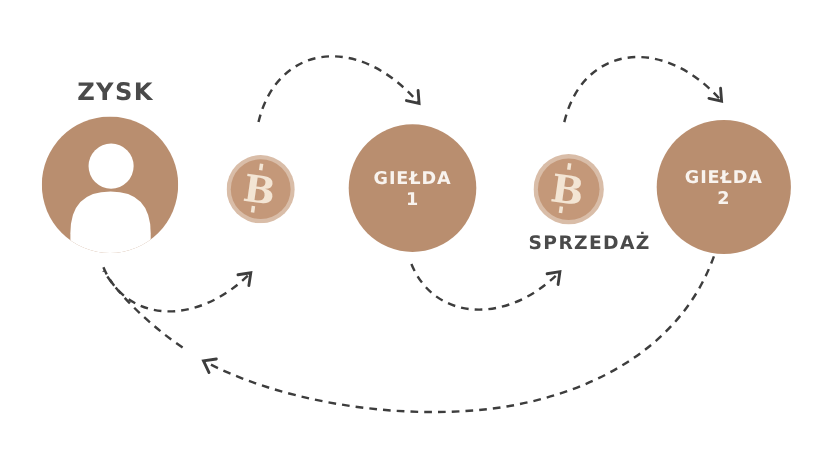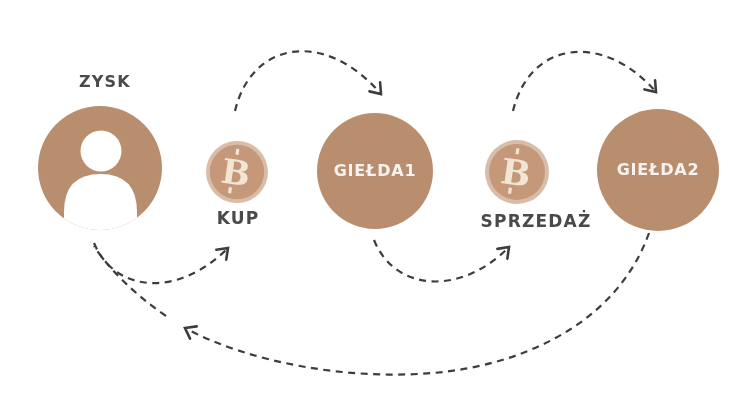--- a/index.html
+++ b/index.html
@@ -5,25 +5,25 @@
   html,body{margin:0;padding:0;background:#ffffff;}
   .canvas{
     position:relative;width:750px;height:419px;background:#ffffff;
     overflow:hidden;font-family:"DejaVu Sans","Liberation Sans",sans-serif;
   }
   .abs{position:absolute;}
   .node-label{
     position:absolute;text-align:center;font-weight:bold;color:#4a4a4a;
     letter-spacing:1.2px;
   }
-  .label-lg{font-size:16px;}
+  .label-lg{font-size:22px;}
   .label-md{font-size:17px;}
   .exchange-circle{
     position:absolute;border-radius:50%;background:#b98e6f;
-    display:flex;flex-direction:row;align-items:center;justify-content:center;
+    display:flex;flex-direction:column;align-items:center;justify-content:center;
     color:#f8f3ee;font-weight:bold;font-size:16px;letter-spacing:0.8px;
     line-height:1.2;text-align:center;
   }
   .coin{position:absolute;}
   svg{display:block;}
   .arrow-layer{position:absolute;left:0;top:0;pointer-events:none;}
 </style>
 </head>
 <body>
 
@@ -64,21 +64,20 @@
     <svg width="62" height="62" viewBox="0 0 62 62">
       <circle cx="31" cy="31" r="31" fill="#d9bda8"></circle>
       <circle cx="31" cy="31" r="27.2" fill="#c49879"></circle>
       <g transform="rotate(8 31 31)">
         <text x="30" y="43.5" text-anchor="middle" font-family="'DejaVu Serif',serif" font-size="34" font-weight="bold" fill="#f3e5d4">B</text>
         <rect x="27" y="8" width="3.2" height="6" fill="#f3e5d4"></rect>
         <rect x="25" y="47" width="3.2" height="6" fill="#f3e5d4"></rect>
       </g>
     </svg>
   </div>
-  <div class="node-label label-md" style="left:192px;top:208px;width:92px;">KUP</div>
 
   <div class="exchange-circle" style="left:317px;top:113px;width:116px;height:116px;">
     <span>GIEŁDA</span>
     <span>1</span>
   </div>
 
   <div class="coin" style="left:485px;top:140px;">
     <svg width="64" height="64" viewBox="0 0 64 64">
       <circle cx="32" cy="32" r="32" fill="#d9bda8"></circle>
       <circle cx="32" cy="32" r="28" fill="#c49879"></circle>

